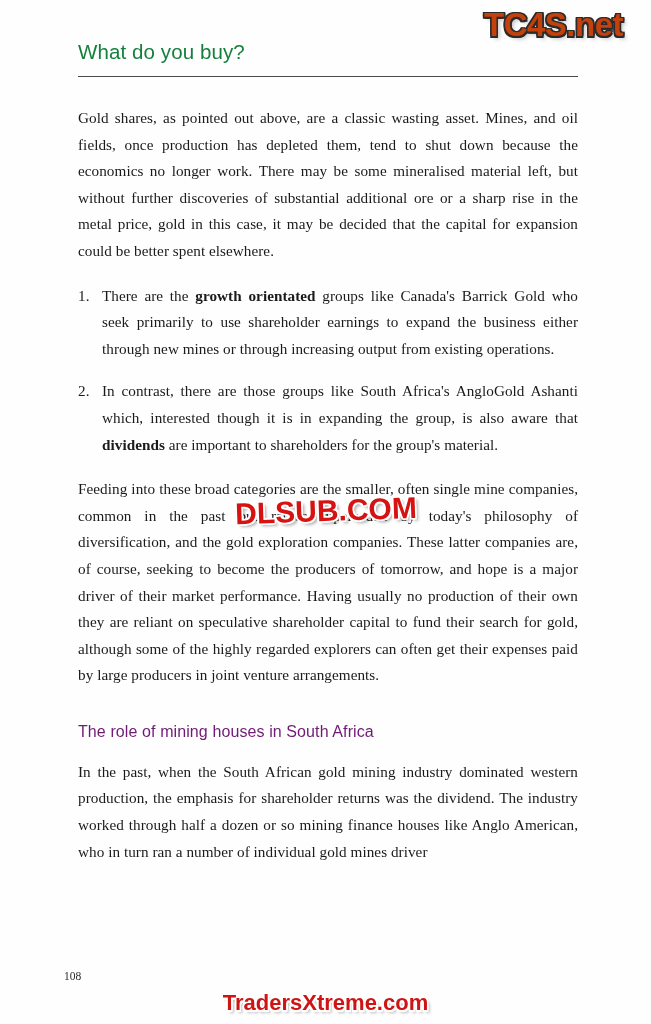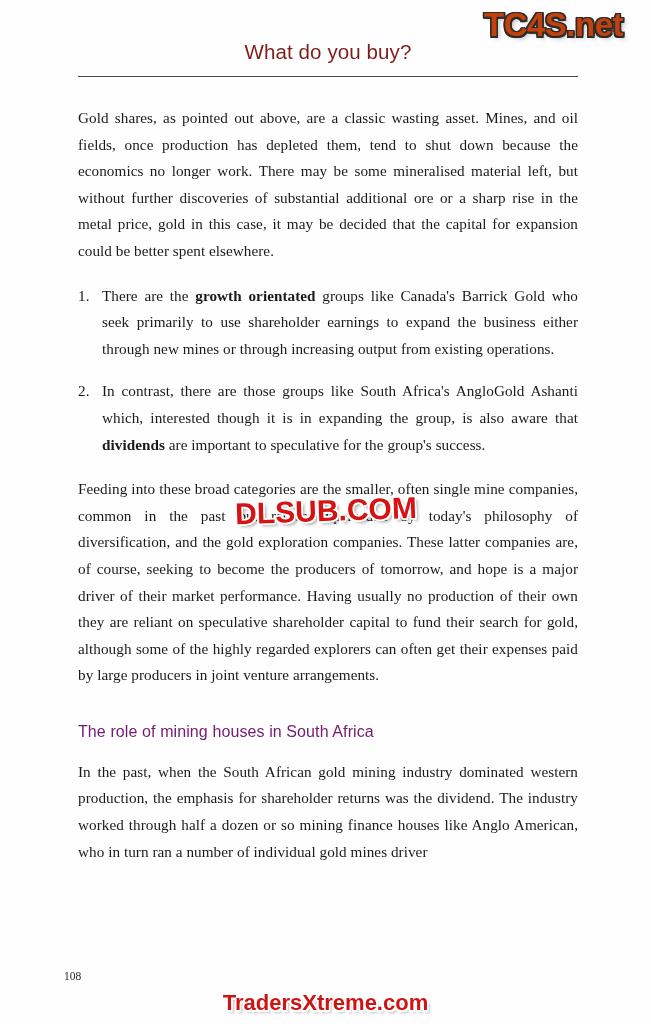--- a/index.html
+++ b/index.html
@@ -88,24 +88,23 @@
     font-size: 10.5px;
     color: #2a2a2a;
     letter-spacing: 0.15px;
     margin-bottom: 38px;
   }
 
   h1.chapter-title {
     font-family: "Liberation Sans", sans-serif;
     font-weight: normal;
     font-size: 20.5px;
-    color: #7f1d1d;
+    color: #15803d;
     margin: 0 0 12px 0;
     letter-spacing: 0.1px;
-    text-align: center;
   }
 
   .rule {
     height: 1px;
     background: #4a4a4a;
     margin: 0 0 28px 0;
   }
 
   p.body-text {
     font-size: 15.2px;
@@ -169,21 +168,21 @@
     <div class="rule"></div>
 
     <p class="body-text">Gold shares, as pointed out above, are a classic wasting asset. Mines, and oil fields, once production has depleted them, tend to shut down because the economics no longer work. There may be some mineralised material left, but without further discoveries of substantial additional ore or a sharp rise in the metal price, gold in this case, it may be decided that the capital for expansion could be better spent elsewhere.</p>
 
 
     <ol class="numbered">
       <li>
         <span class="marker">1.</span><span>There are the </span><span class="bold-run">growth orientated</span><span> groups like Canada's Barrick Gold who seek primarily to use shareholder earnings to expand the business either through new mines or through increasing output from existing operations.</span>
       </li>
       <li>
-        <span class="marker">2.</span><span>In contrast, there are those groups like South Africa's AngloGold Ashanti which, interested though it is in expanding the group, is also aware that </span><span class="bold-run">dividends</span><span> are important to speculative for the group's success.</span>
+        <span class="marker">2.</span><span>In contrast, there are those groups like South Africa's AngloGold Ashanti which, interested though it is in expanding the group, is also aware that </span><span class="bold-run">dividends</span><span> are important to shareholders for the group's material.</span>
       </li>
     </ol>
 
     <p class="body-text">Feeding into these broad categories are the smaller, often single mine companies, common in the past but rather superseded by today's philosophy of diversification, and the gold exploration companies. These latter companies are, of course, seeking to become the producers of tomorrow, and hope is a major driver of their market performance. Having usually no production of their own they are reliant on speculative shareholder capital to fund their search for gold, although some of the highly regarded explorers can often get their expenses paid by large producers in joint venture arrangements.</p>
 
     <h2 class="section-title">The role of mining houses in South Africa</h2>
 
     <p class="body-text">In the past, when the South African gold mining industry dominated western production, the emphasis for shareholder returns was the dividend. The industry worked through half a dozen or so mining finance houses like Anglo American, who in turn ran a number of individual gold mines driver</p>
 
   </div>

